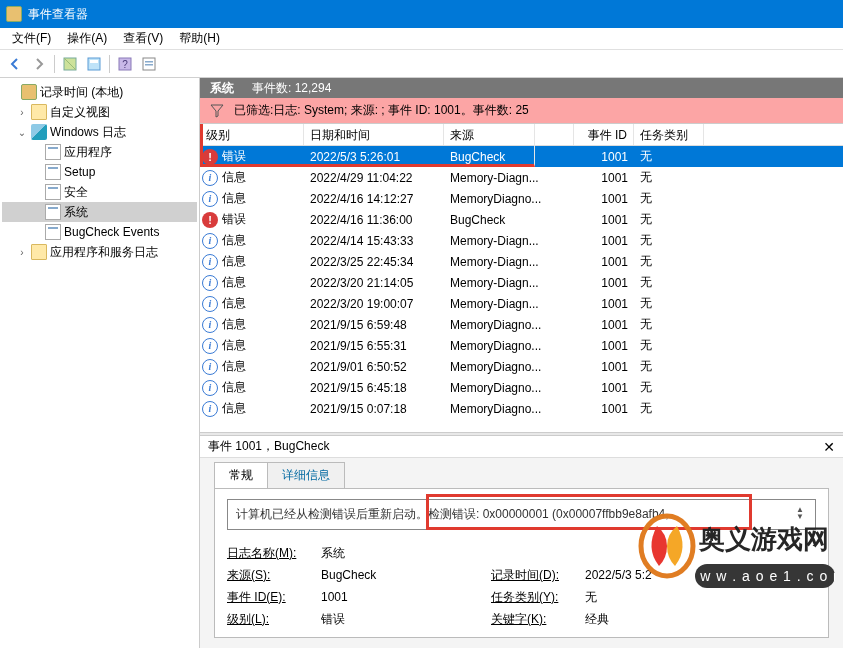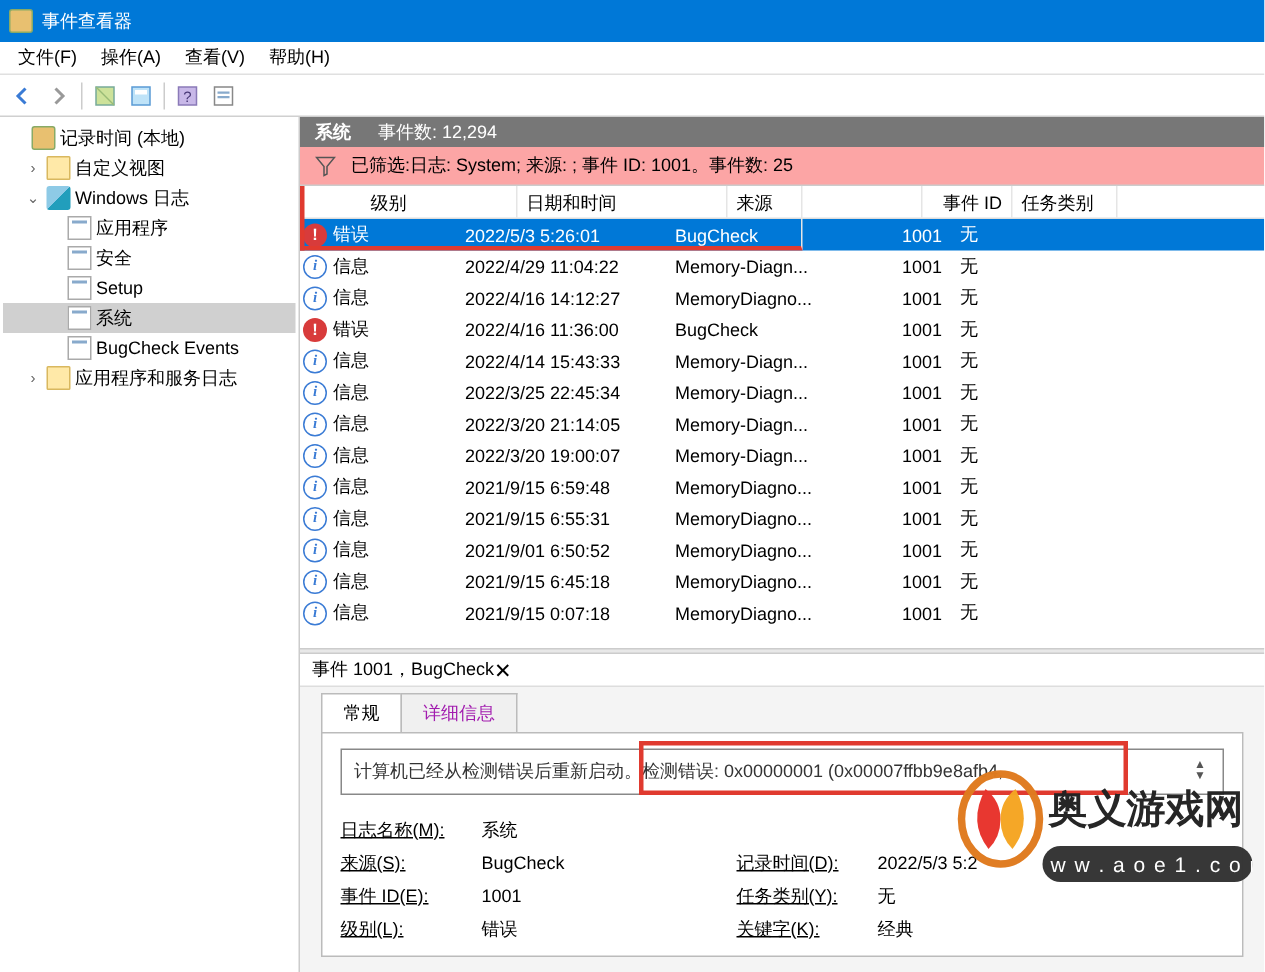--- a/index.html
+++ b/index.html
@@ -25,40 +25,40 @@
 .ic-log { background: #fff; border: 1px solid #aaa; position: relative; }
 .ic-log::before { content: ""; position: absolute; left: 2px; top: 2px; right: 2px; height: 2px; background: #8ac; }
 .right { flex: 1; display: flex; flex-direction: column; overflow: hidden; }
 .headerbar { background: #777; color: #fff; height: 20px; display: flex; align-items: center; padding: 0 10px; font-size: 12px; }
 .headerbar span:first-child { font-weight: bold; margin-right: 18px; }
 .filterbar { background: #fca5a5; border-bottom: 1px solid #ccc; height: 26px; display: flex; align-items: center; padding: 0 10px; }
 .filterbar .funnel { width: 14px; height: 14px; margin-right: 10px; }
 .listwrap { flex: 1; overflow: hidden; position: relative; background: #fff; }
 .colhead { display: flex; background: #fff; border-bottom: 1px solid #ddd; height: 22px; position: relative; }
 .colhead div { padding: 3px 6px; border-right: 1px solid #e5e5e5; font-size: 12px; }
-.c1 { width: 104px; margin-left: 41px; } .c2 { width: 140px; } .c3 { width: 130px; } .c4 { width: 60px; text-align: right; } .c5 { width: 70px; }
+.c1 { width: 104px; } .c2 { width: 140px; } .c3 { width: 130px; } .c4 { width: 60px; text-align: right; } .c5 { width: 70px; }
 .rows { overflow-y: scroll; overflow-x: hidden; height: calc(100% - 22px); }
 .row { display: flex; height: 21px; align-items: center; font-size: 12px; }
 .row.sel { background: #0078d7; color: #fff; }
 .row .rc1 { width: 104px; display: flex; align-items: center; padding-left: 2px; }
 .row .rc2 { width: 140px; padding-left: 6px; }
 .row .rc3 { width: 130px; padding-left: 6px; white-space: nowrap; overflow: hidden; text-overflow: ellipsis; }
 .row .rc4 { width: 60px; text-align: right; padding-right: 6px; }
 .row .rc5 { width: 70px; padding-left: 6px; }
 .lvlicon { width: 16px; height: 16px; border-radius: 50%; margin-right: 4px; display: flex; align-items: center; justify-content: center; font-size: 11px; font-weight: bold; flex-shrink: 0; }
 .lvl-err { background: #d83b3b; color: #fff; }
 .lvl-info { background: #fff; border: 1.5px solid #3a7bd5; color: #3a7bd5; font-size: 10px; font-style: italic; font-family: Georgia, serif; }
 .hl1 { position: absolute; border: 3px solid #e03a2f; pointer-events: none; }
 .splitter { height: 4px; background: #e8e8e8; border-top: 1px solid #ccc; border-bottom: 1px solid #ccc; cursor: ns-resize; }
 .detail { height: 212px; background: #f4f4f4; display: flex; flex-direction: column; }
-.detail-title { height: 22px; background: #fff; display: flex; align-items: center; justify-content: flex-start; padding: 0 8px; border-bottom: 1px solid #ddd; }
+.detail-title { height: 22px; background: #fff; display: flex; align-items: center; justify-content: space-between; padding: 0 8px; border-bottom: 1px solid #ddd; }
 .detail-title .x { font-family: Arial; font-size: 14px; cursor: default; }
 .tabs { height: 30px; padding: 6px 14px 0; background: #f4f4f4; display: flex; align-items: flex-end; }
 .tab { padding: 4px 14px; border: 1px solid #bbb; background: #fff; font-size: 12px; border-bottom: none; margin-right: -1px; }
-.tab.inactive { background: #f0f0f0; color: #a21caf; }
+.tab.inactive { background: #f0f0f0; color: #0369a1; }
 .tabpane { flex: 1; background: #fff; margin: 0 14px 10px; border: 1px solid #bbb; padding: 10px 12px; overflow: hidden; position: relative; }
 .msgbox { border: 1px solid #888; padding: 6px 8px; font-size: 12px; color: #333; display: flex; position: relative; margin-bottom: 12px; }
 .msgbox .msg { flex: 1; }
 .msgbox .spin { width: 14px; display: flex; flex-direction: column; font-size: 8px; color: #555; }
 .msgbox .spin div { text-align: center; line-height: 7px; }
 .props { font-size: 12px; }
 .props .prow { display: flex; height: 22px; align-items: center; }
 .props .plab { width: 94px; text-decoration: underline; } .props .pval { width: 170px; }
 .watermark { position: absolute; right: 8px; bottom: 50px; width: 200px; height: 90px; pointer-events: none; opacity: 0.98; }
 </style>
@@ -133,25 +133,25 @@
         <span class="tw">⌄</span>
         <span class="ticon ic-win"></span>
         <span>Windows 日志</span>
       </div>
     <div class="tnode" style="padding-left:40px">
         <span class="ticon ic-log"></span>
         <span>应用程序</span>
       </div>
     <div class="tnode" style="padding-left:40px">
         <span class="ticon ic-log"></span>
+        <span>Setup</span>
+      </div>
+    <div class="tnode" style="padding-left:40px">
+        <span class="ticon ic-log"></span>
         <span>安全</span>
-      </div>
-    <div class="tnode" style="padding-left:40px">
-        <span class="ticon ic-log"></span>
-        <span>Setup</span>
       </div>
     <div class="tnode sel" style="padding-left:40px">
         <span class="ticon ic-log"></span>
         <span>系统</span>
       </div>
     <div class="tnode" style="padding-left:40px">
         <span class="ticon ic-log"></span>
         <span>BugCheck Events</span>
       </div>
     <div class="tnode" style="padding-left:14px">

